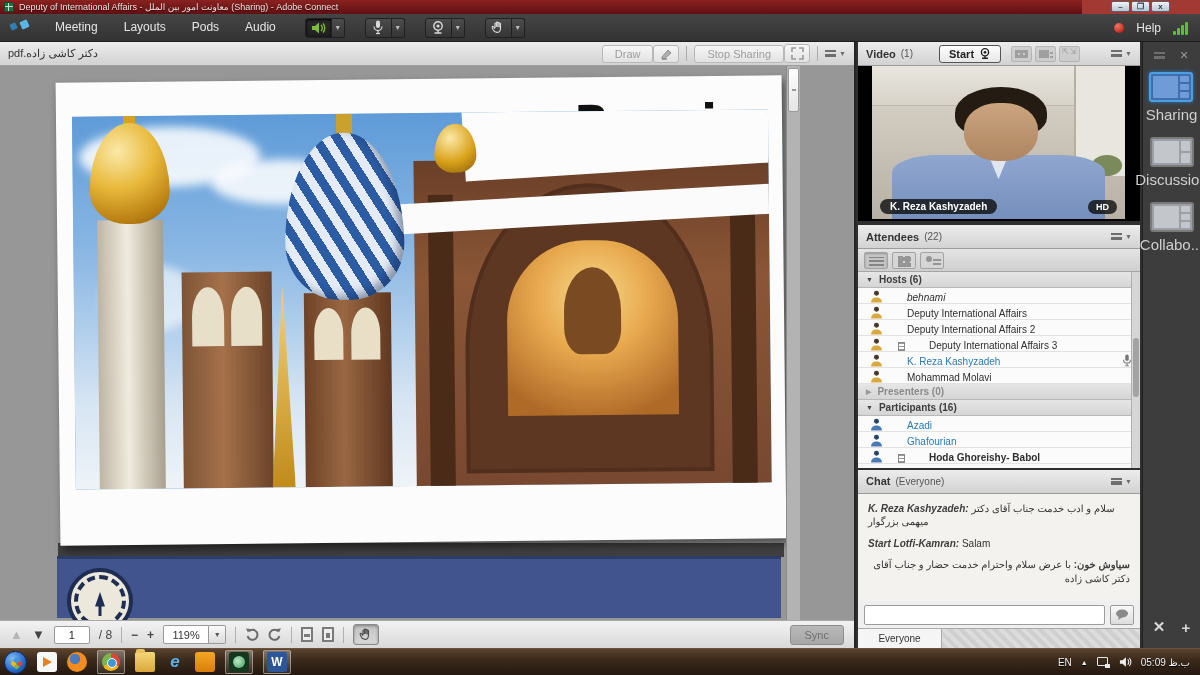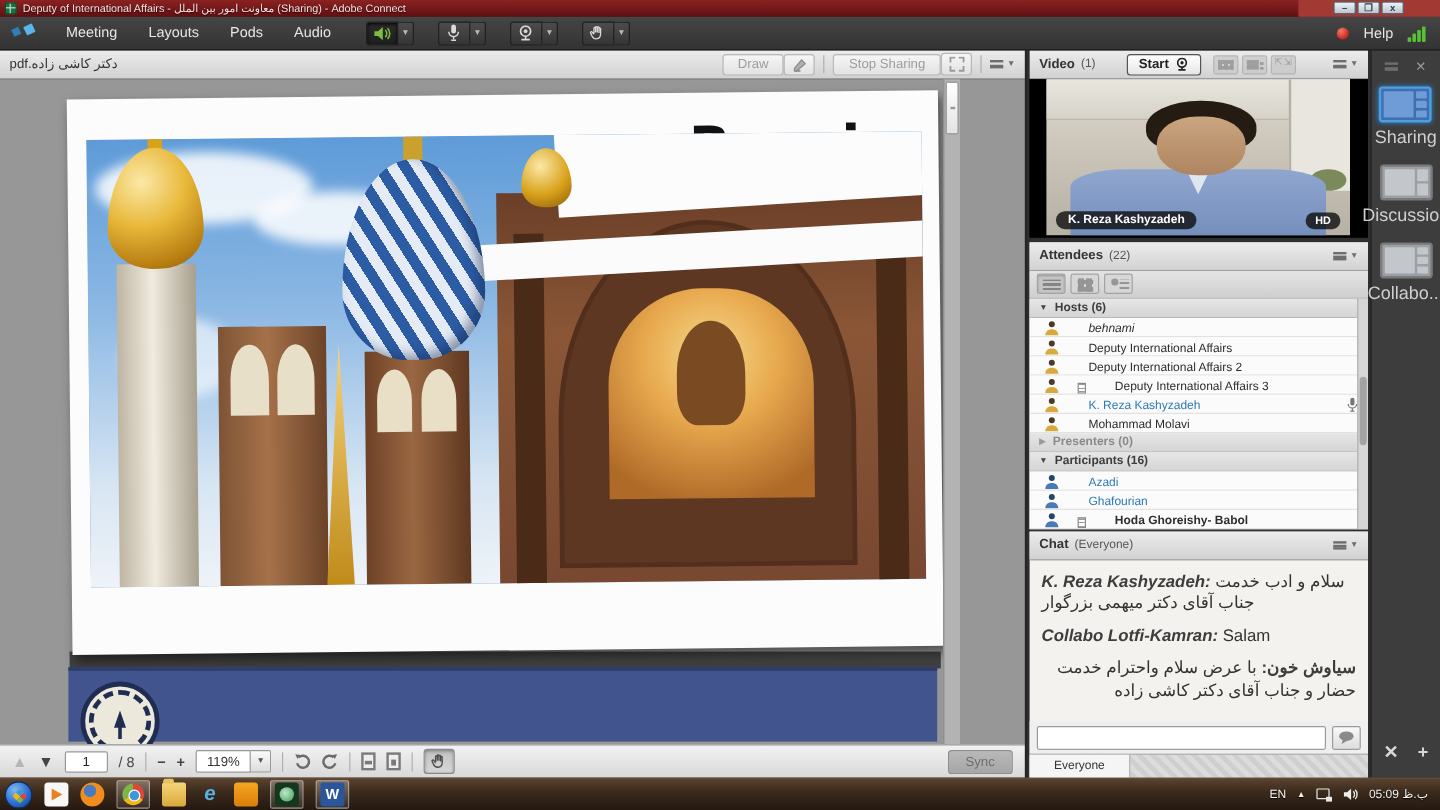--- a/index.html
+++ b/index.html
@@ -211,21 +211,21 @@
   .att-row .blue{color:#2a7ab8;}
   .att-row .it{font-style:italic;}
   .doc-badge{width:7px;height:9px;background:#fff;border:1px solid #8a8a8a;margin-left:-9px;margin-top:7px;
     background-image:repeating-linear-gradient(0deg,#999 0 1px,transparent 1px 3px);}
   .row-mic{margin-left:auto;}
   .att-scroll{position:absolute;right:0;top:0;bottom:0;width:9px;background:#d6d6d6;border-left:1px solid #b0b0b0;}
   .att-scroll i{position:absolute;left:1px;right:1px;top:34%;height:30%;background:#a3a3a3;border-radius:3px;}
 
   
   .chat-pod{margin-top:2px;flex:1;display:flex;flex-direction:column;background:#f4f2ef;}
-  .chat-msgs{flex:1;padding:8px 10px;font-size:14px;color:#333;overflow:hidden;position:relative;}
+  .chat-msgs{flex:1;padding:8px 10px;font-size:10px;color:#333;overflow:hidden;position:relative;}
   .msg{margin-bottom:8px;line-height:1.35;}
   .msg .mn{font-weight:bold;font-style:italic;color:#3d3d3d;}
   .msg.rtl{direction:rtl;text-align:right;}
   .msg.rtl .mn{font-style:normal;}
   .chat-inrow{flex:none;height:27px;display:flex;align-items:center;gap:5px;padding:0 6px;background:#efefef;}
   .chat-input{flex:1;height:20px;border:1px solid #9c9c9c;border-radius:2px;background:#fff;font-size:10px;padding:0 5px;}
   .send-btn{width:24px;height:20px;border:1px solid #9c9c9c;border-radius:2px;
     background:linear-gradient(#fafafa,#dcdcdc);display:flex;align-items:center;justify-content:center;}
   .chat-tabs{flex:none;height:20px;display:flex;
     background:repeating-linear-gradient(45deg,#dcdcdc 0 4px,#cfcfcf 4px 8px);border-top:1px solid #aaa;}
@@ -626,21 +626,21 @@
         <span class="pod-title">Chat</span>
         <span class="pod-count">(Everyone)</span>
         <span class="pod-menu"><span class="menu-lines"></span>▼</span>
       </div>
       <div class="chat-msgs">
         <div class="msg">
           <span class="mn">K. Reza Kashyzadeh:</span>
           <span dir="rtl">سلام و ادب خدمت جناب آقای دکتر میهمی بزرگوار</span>
         </div>
         <div class="msg">
-          <span class="mn">Collabo Lotfi-Kamran:</span>
+          <span class="mn">Start Lotfi-Kamran:</span>
           <span>Salam</span>
         </div>
         <div class="msg rtl">
           <span class="mn">سیاوش خون:</span>
           <span>با عرض سلام واحترام خدمت حضار و جناب آقای دکتر کاشی زاده</span>
         </div>
       </div>
       <div class="chat-inrow">
         <input class="chat-input" style="">
         <span class="send-btn">

